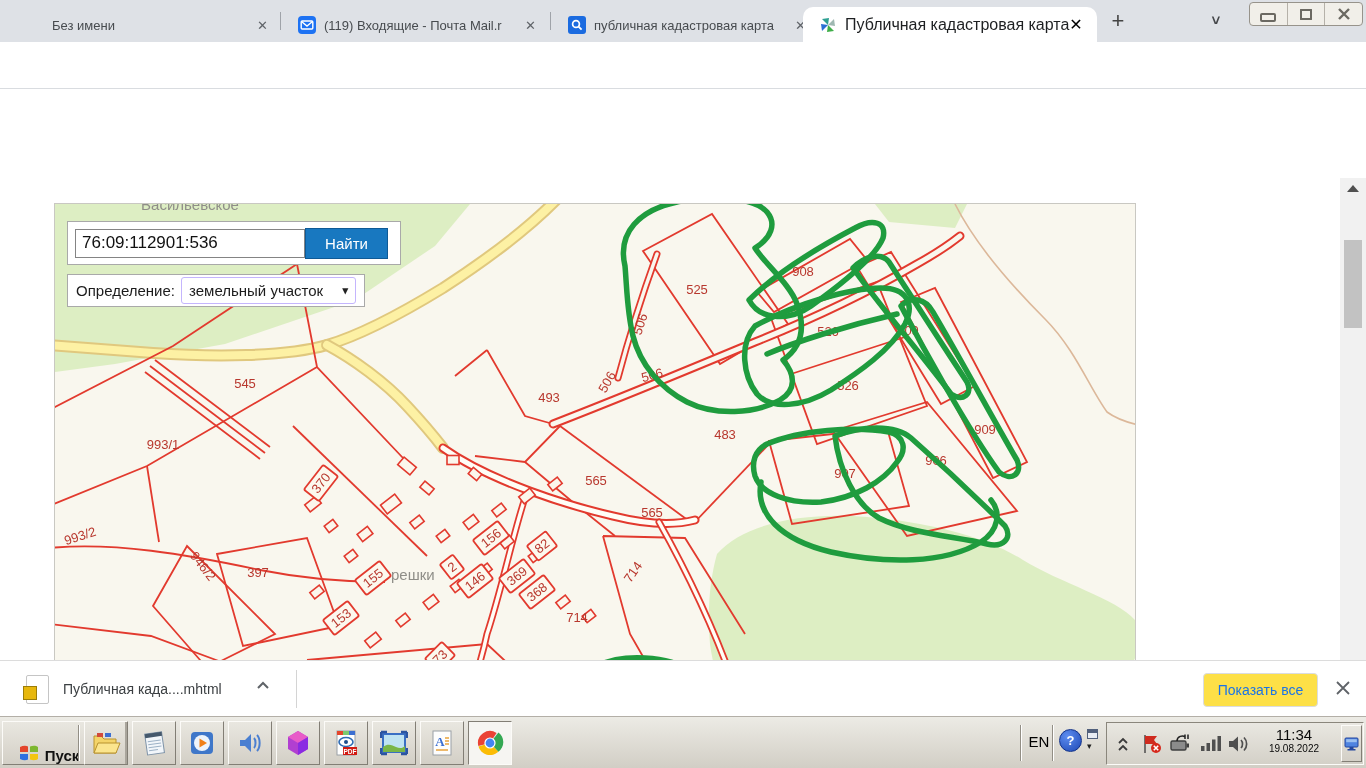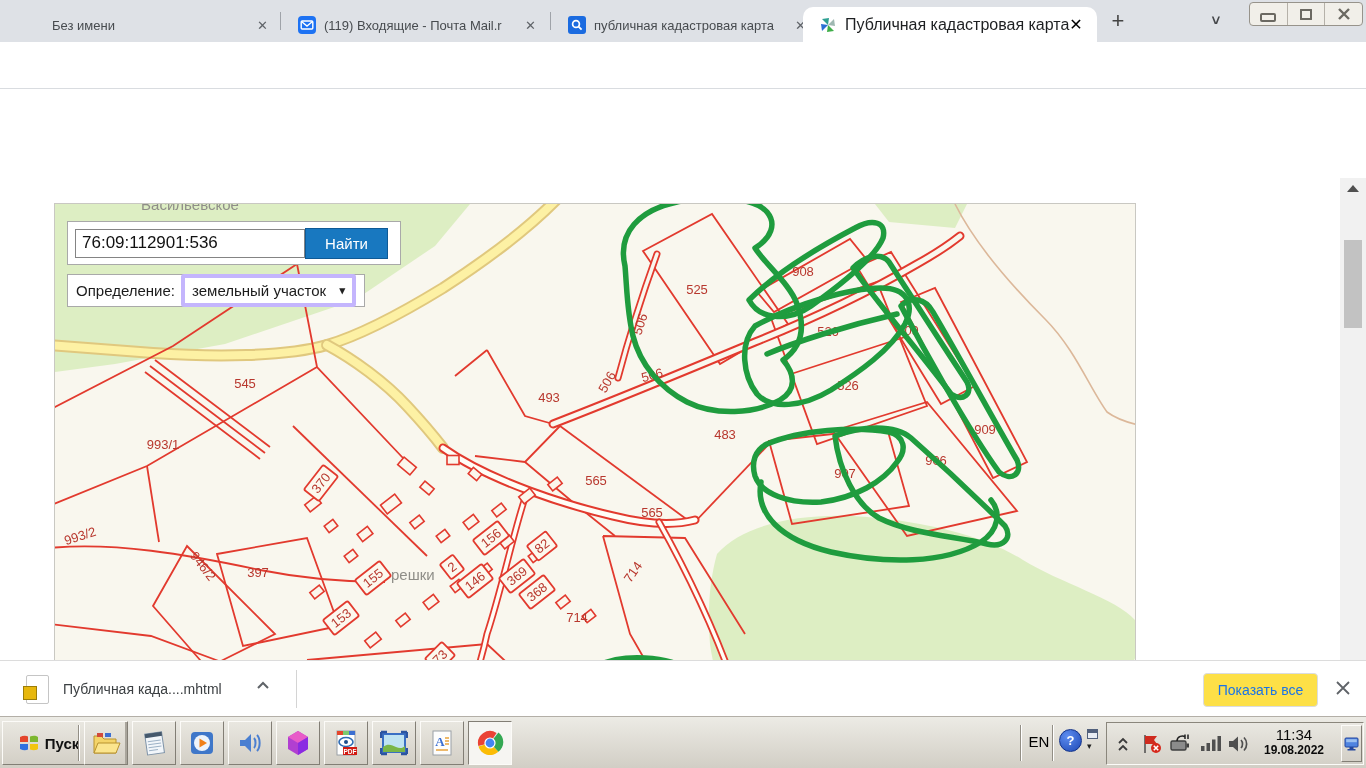--- a/index.html
+++ b/index.html
@@ -48,21 +48,21 @@
        box-sizing:border-box;background:#f9f7ee;overflow:hidden;}
   #search-panel{position:absolute;left:67px;top:132px;width:334px;height:44px;background:#fff;
        border:1px solid #a9a9a9;display:flex;align-items:center;padding-left:7px;box-sizing:border-box;}
   #search-input{width:230px;height:29px;border:1px solid #848484;font-size:17px;padding:0 6px;
        font-family:"Liberation Sans",sans-serif;color:#111;box-sizing:border-box;}
   #search-btn{width:83px;height:31px;background:#1878c0;border:1px solid #0e5a96;
        color:#fff;font-size:15px;font-family:"Liberation Sans",sans-serif;}
   #def-panel{position:absolute;left:67px;top:185px;width:298px;height:33px;background:#fff;
        border:1px solid #a9a9a9;display:flex;align-items:center;padding:0 8px;box-sizing:border-box;
        font-size:15px;color:#1c1c1c;}
-  #def-select{margin-left:6px;flex:1;height:25px;border:4px solid #c4b5fd;border-radius:3px;
+  #def-select{margin-left:6px;flex:1;height:25px;border:1px solid #c4b5fd;border-radius:3px;
        display:flex;align-items:center;padding:0 7px;font-size:15px;justify-content:space-between;}
   #def-select .caret{font-size:11px;font-weight:bold;color:#222;}
   
   #scrollbar{position:absolute;left:1340px;top:89px;width:26px;height:571px;background:#f1f1f1;}
   #sb-up{position:absolute;left:7px;top:7px;width:0;height:0;border-left:6px solid transparent;
          border-right:6px solid transparent;border-bottom:7px solid #505050;}
   #sb-down{position:absolute;left:7px;bottom:7px;width:0;height:0;border-left:6px solid transparent;
          border-right:6px solid transparent;border-top:7px solid #505050;}
   #sb-thumb{position:absolute;left:4px;top:62px;width:18px;height:88px;background:#c2c2c2;}
   
@@ -79,36 +79,36 @@
         border-radius:4px;color:#1a73e8;font-size:14px;display:flex;align-items:center;justify-content:center;
         background:#fde047;}
   #dlclose{position:absolute;left:1334px;top:18px;width:20px;height:20px;}
   
   #taskbar{position:absolute;left:0;top:716px;width:1366px;height:52px;
         background:linear-gradient(180deg,#ecebe5,#d2cec5);border-top:1px solid #b3afa7;box-sizing:border-box;}
   .xpbtn{position:absolute;top:4px;height:44px;border:1px solid;border-color:#fcfbf8 #827e75 #827e75 #fcfbf8;
         background:linear-gradient(180deg,#e9e7e0,#d3cfc6);box-sizing:border-box;
         display:flex;align-items:center;justify-content:center;}
   .xpbtn.pressed{border-color:#827e75 #fcfbf8 #fcfbf8 #827e75;background:#f6f5f2;}
-  #startbtn{left:2px;width:93px;gap:5px;font-weight:bold;font-size:15px;color:#111;}
+  #startbtn{left:2px;width:93px;gap:5px;font-weight:bold;font-size:15px;color:#111;align-items:flex-end;}
   .tb-sep{position:absolute;top:8px;width:0;height:36px;border-left:1px solid #928e85;border-right:1px solid #fff;}
   #tray-sep1{left:1020px;}#tray-sep2{left:1052px;}
   #lang{position:absolute;left:1026px;top:16px;width:26px;text-align:center;font-size:15px;color:#000;}
   #helpicon{position:absolute;left:1059px;top:12px;width:21px;height:21px;border-radius:50%;
         background:radial-gradient(circle at 35% 30%,#5d8df0,#1d47b4);color:#fff;font-weight:bold;
         font-size:13px;display:flex;align-items:center;justify-content:center;border:1px solid #12328a;}
   #langbar{position:absolute;left:1087px;top:12px;width:14px;height:26px;}
   #langbar .miniwin{width:11px;height:10px;border:1.5px solid #51607c;background:#e8ecf3;box-sizing:border-box;}
   #langbar .miniwin div{height:3px;background:#51607c;}
   #langbar .caret{font-size:9px;color:#222;line-height:9px;margin-top:3px;}
   #tray{position:absolute;left:1106px;top:5px;width:258px;height:43px;border:1px solid;
         border-color:#8a867c #fcfbf8 #fcfbf8 #8a867c;box-sizing:border-box;}
   .trayicon{position:absolute;top:10px;width:22px;height:22px;}
   #clock{position:absolute;left:144px;top:3px;width:86px;text-align:center;color:#0a0a0a;}
-  #clock .t{font-size:15px;}#clock .d{font-size:12px;font-weight:bold;}
+  #clock .t{font-size:15px;}#clock .d{font-size:10px;}
   #deskbtn{position:absolute;left:234px;top:2px;width:21px;height:37px;border:1px solid;
         border-color:#fcfbf8 #827e75 #827e75 #fcfbf8;display:flex;align-items:center;justify-content:center;
         background:linear-gradient(180deg,#e9e7e0,#d3cfc6);box-sizing:border-box;}
   svg{display:block;}
 </style>
 </head>
 <body>
 
 <div id="screen">
 

